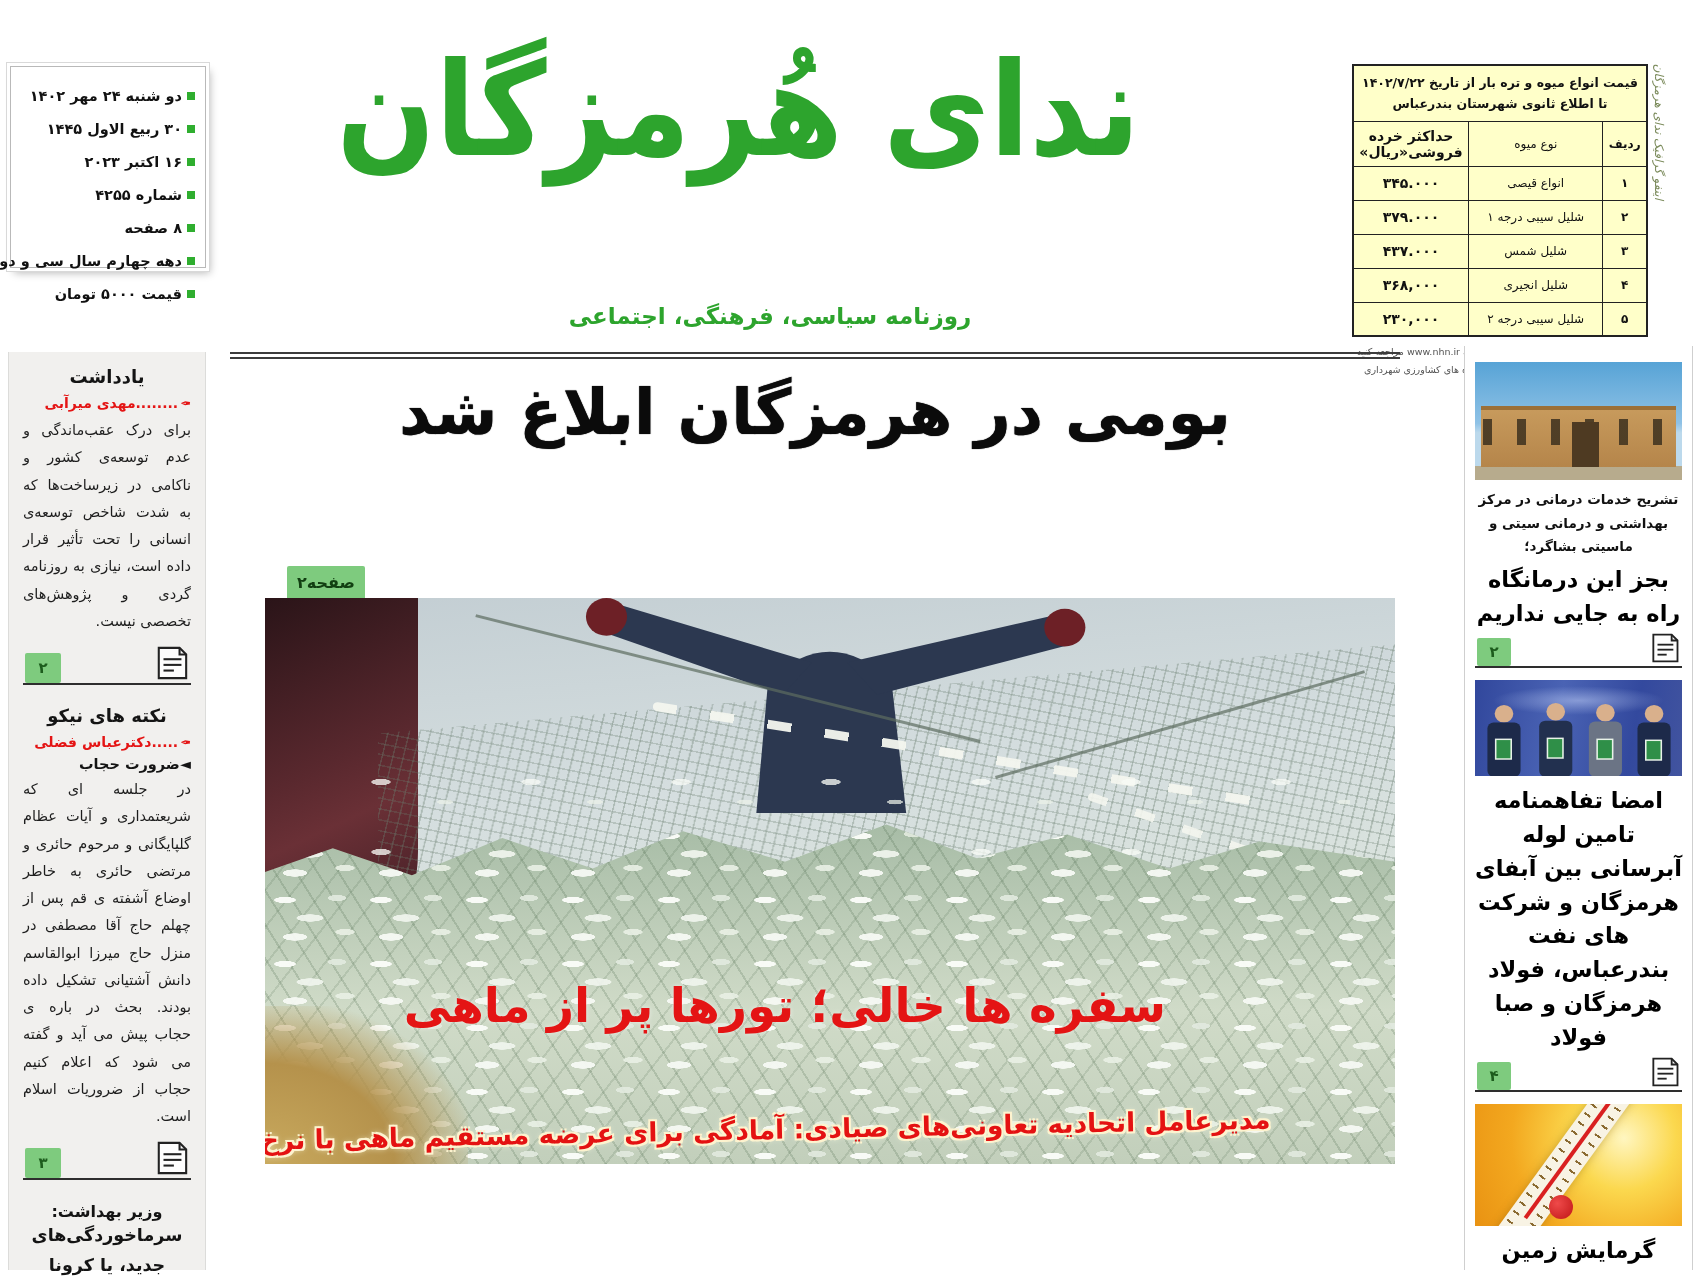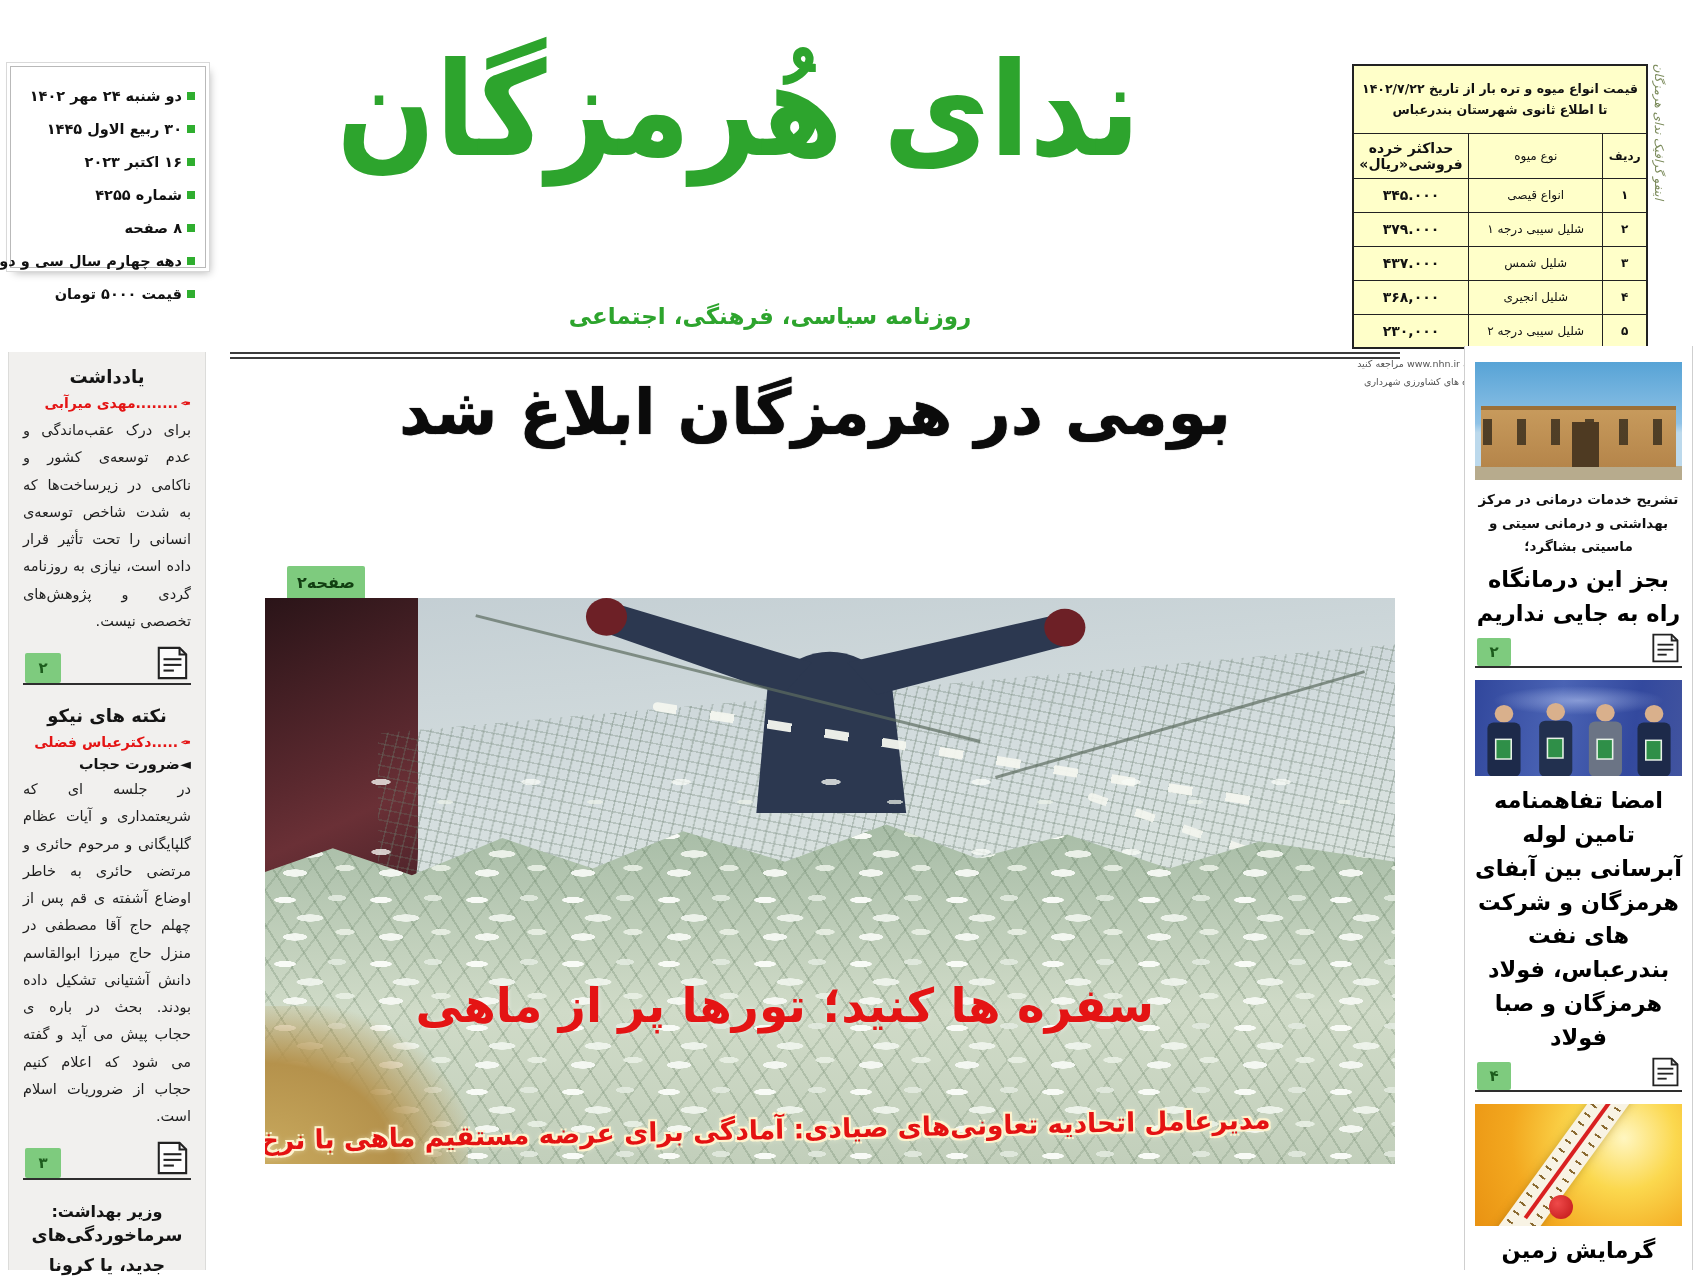--- a/index.html
+++ b/index.html
@@ -18,21 +18,21 @@
   
   .masthead { position:absolute; left:400px; top:0; width:740px; height:345px; text-align:center; }
   .mast-title { position:absolute; top:42px; left:0; width:100%; direction:rtl;
     font-size:116px; font-weight:bold; color:#2da42d; white-space:nowrap; transform:scaleY(1.12); }
   .mast-sub { position:absolute; bottom:16px; left:0; width:100%; direction:rtl;
     font-size:23px; font-weight:bold; color:#2da42d; }
 
   
   .ptable-wrap { position:absolute; left:1352px; top:64px; width:296px; }
   .ptable { width:100%; border-collapse:collapse; direction:rtl; background:#ffffc9; border:2px solid #222; }
-  .ptable .ttl { font-size:12.5px; font-weight:bold; text-align:center; padding:12px 4px; line-height:1.7; border-bottom:1px solid #222; }
+  .ptable .ttl { font-size:12.5px; font-weight:bold; text-align:center; padding:6px 4px; line-height:1.7; border-bottom:1px solid #222; }
   .ptable th, .ptable td { border:1px solid #222; text-align:center; font-size:12px; padding:4px 2px; color:#111; }
   .ptable th { font-weight:bold; padding:6px 2px; }
   .ptable td { height:34px; font-weight:bold; }
   .ptable .c-row { width:42px;margin-top:42px; } .ptable .c-fruit { width:128px; font-weight:normal; } .ptable .c-price { width:110px; font-size:14px; }
   .pt-foot { direction:rtl; text-align:center; font-size:9.5px; color:#555; margin-top:6px; line-height:1.9; }
   .pt-side { position:absolute; left:1666px; top:190px; width:20px; height:0; }
   .pt-side span { display:block; transform:rotate(90deg) translateX(-50%); transform-origin:left top;
     white-space:nowrap; direction:rtl; font-size:12px; color:#7a8a5a; font-style:italic; }
 
   
@@ -246,21 +246,21 @@
         <circle cx="360" cy="22" r="14" fill="#6d2026"></circle>
       </svg>
     </div>
     <div class="ph-rope1"></div>
     <div class="ph-rope2"></div>
     <div class="ph-floats1"></div>
     <div class="ph-floats2"></div>
     <div class="fish-scatter"></div>
     <div class="fish-pile"></div>
     <div class="ph-sand"></div>
-    <div class="ph-caption">سفره ها کنید؛ تورها پر از ماهی</div>
+    <div class="ph-caption">سفره ها خالی؛ تورها پر از ماهی</div>
     <div class="ph-subcaption">مدیرعامل اتحادیه تعاونی‌های صیادی: آمادگی برای عرضه مستقیم ماهی با نرخ تنظیم بازار را داریم</div>
   </div>
 
   <div class="left-col">
 
     <div>
       <div class="l-title">یادداشت</div>
       <div class="l-author"><span class="pen">✒</span><span>........مهدی میرآبی</span></div>
       <div class="l-body">برای درک عقب‌ماندگی و عدم توسعه‌ی کشور و ناکامی در زیرساخت‌ها که به شدت شاخص توسعه‌ی انسانی را تحت تأثیر قرار داده است، نیازی به روزنامه گردی و پژوهش‌های تخصصی نیست.</div>
       <div class="marker">

